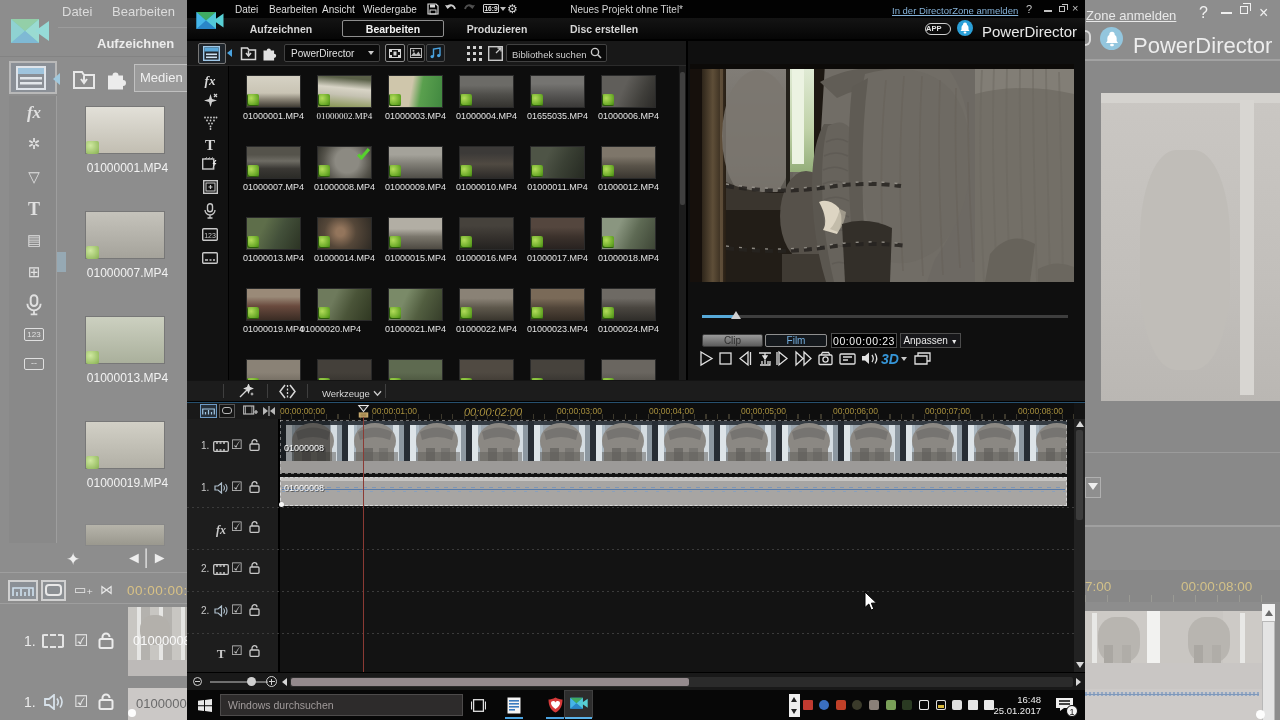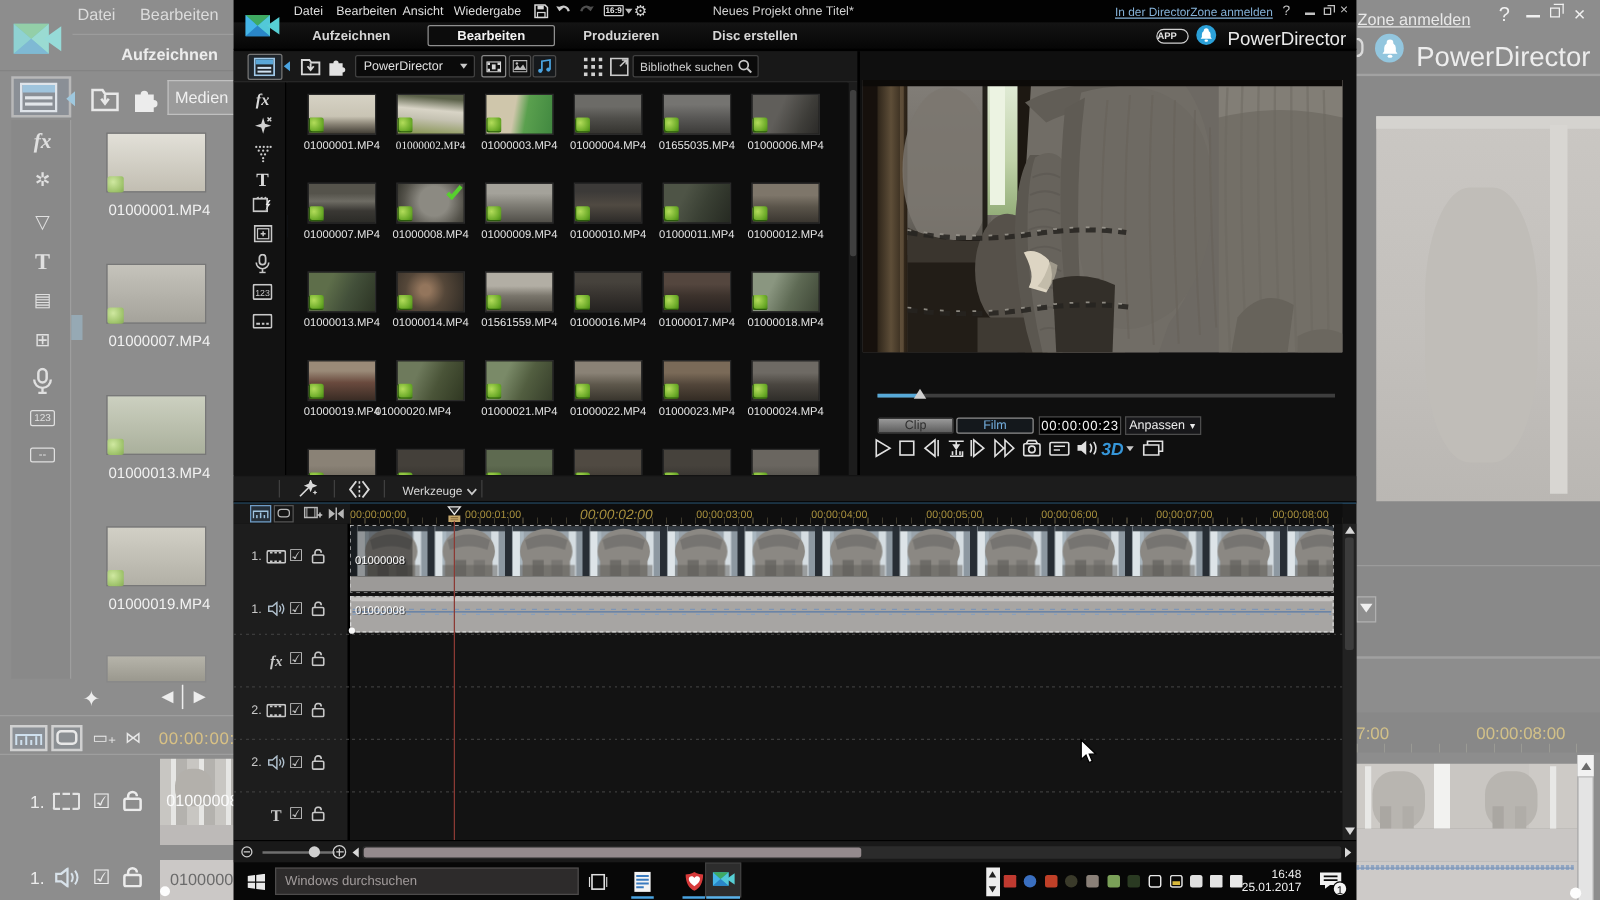--- a/index.html
+++ b/index.html
@@ -370,21 +370,21 @@
         <div class="gi"></div>
       </div>
 <div class="lb" style="left:8px;top:187px;width:71px;">01000013.MP4</div>
 <div class="th" style="left:87px;top:151px;background:radial-gradient(circle at 42% 45%,#93755c 12%,#554739 45%,#2e2a24);border:1px solid #2a2a2a;">
         <div class="gi"></div>
       </div>
 <div class="lb" style="left:79px;top:187px;width:71px;">01000014.MP4</div>
 <div class="th" style="left:158px;top:151px;background:linear-gradient(180deg,#b2aea4 35%,#7a766c 60%,#4e4a42);border:1px solid #2a2a2a;">
         <div class="gi"></div>
       </div>
-<div class="lb" style="left:150px;top:187px;width:71px;">01561559.MP4</div>
+<div class="lb" style="left:150px;top:187px;width:71px;">01000015.MP4</div>
 <div class="th" style="left:229px;top:151px;background:linear-gradient(180deg,#46423c 25%,#36322e 60%,#242220);border:1px solid #2a2a2a;">
         <div class="gi"></div>
       </div>
 <div class="lb" style="left:221px;top:187px;width:71px;">01000016.MP4</div>
 <div class="th" style="left:300px;top:151px;background:linear-gradient(180deg,#54463e 30%,#3c322c 60%,#282220);border:1px solid #2a2a2a;">
         <div class="gi"></div>
       </div>
 <div class="lb" style="left:292px;top:187px;width:71px;">01000017.MP4</div>
 <div class="th" style="left:371px;top:151px;background:linear-gradient(115deg,#8a9680 30%,#5e6a54 60%,#3e4636);border:1px solid #2a2a2a;">
         <div class="gi"></div>

